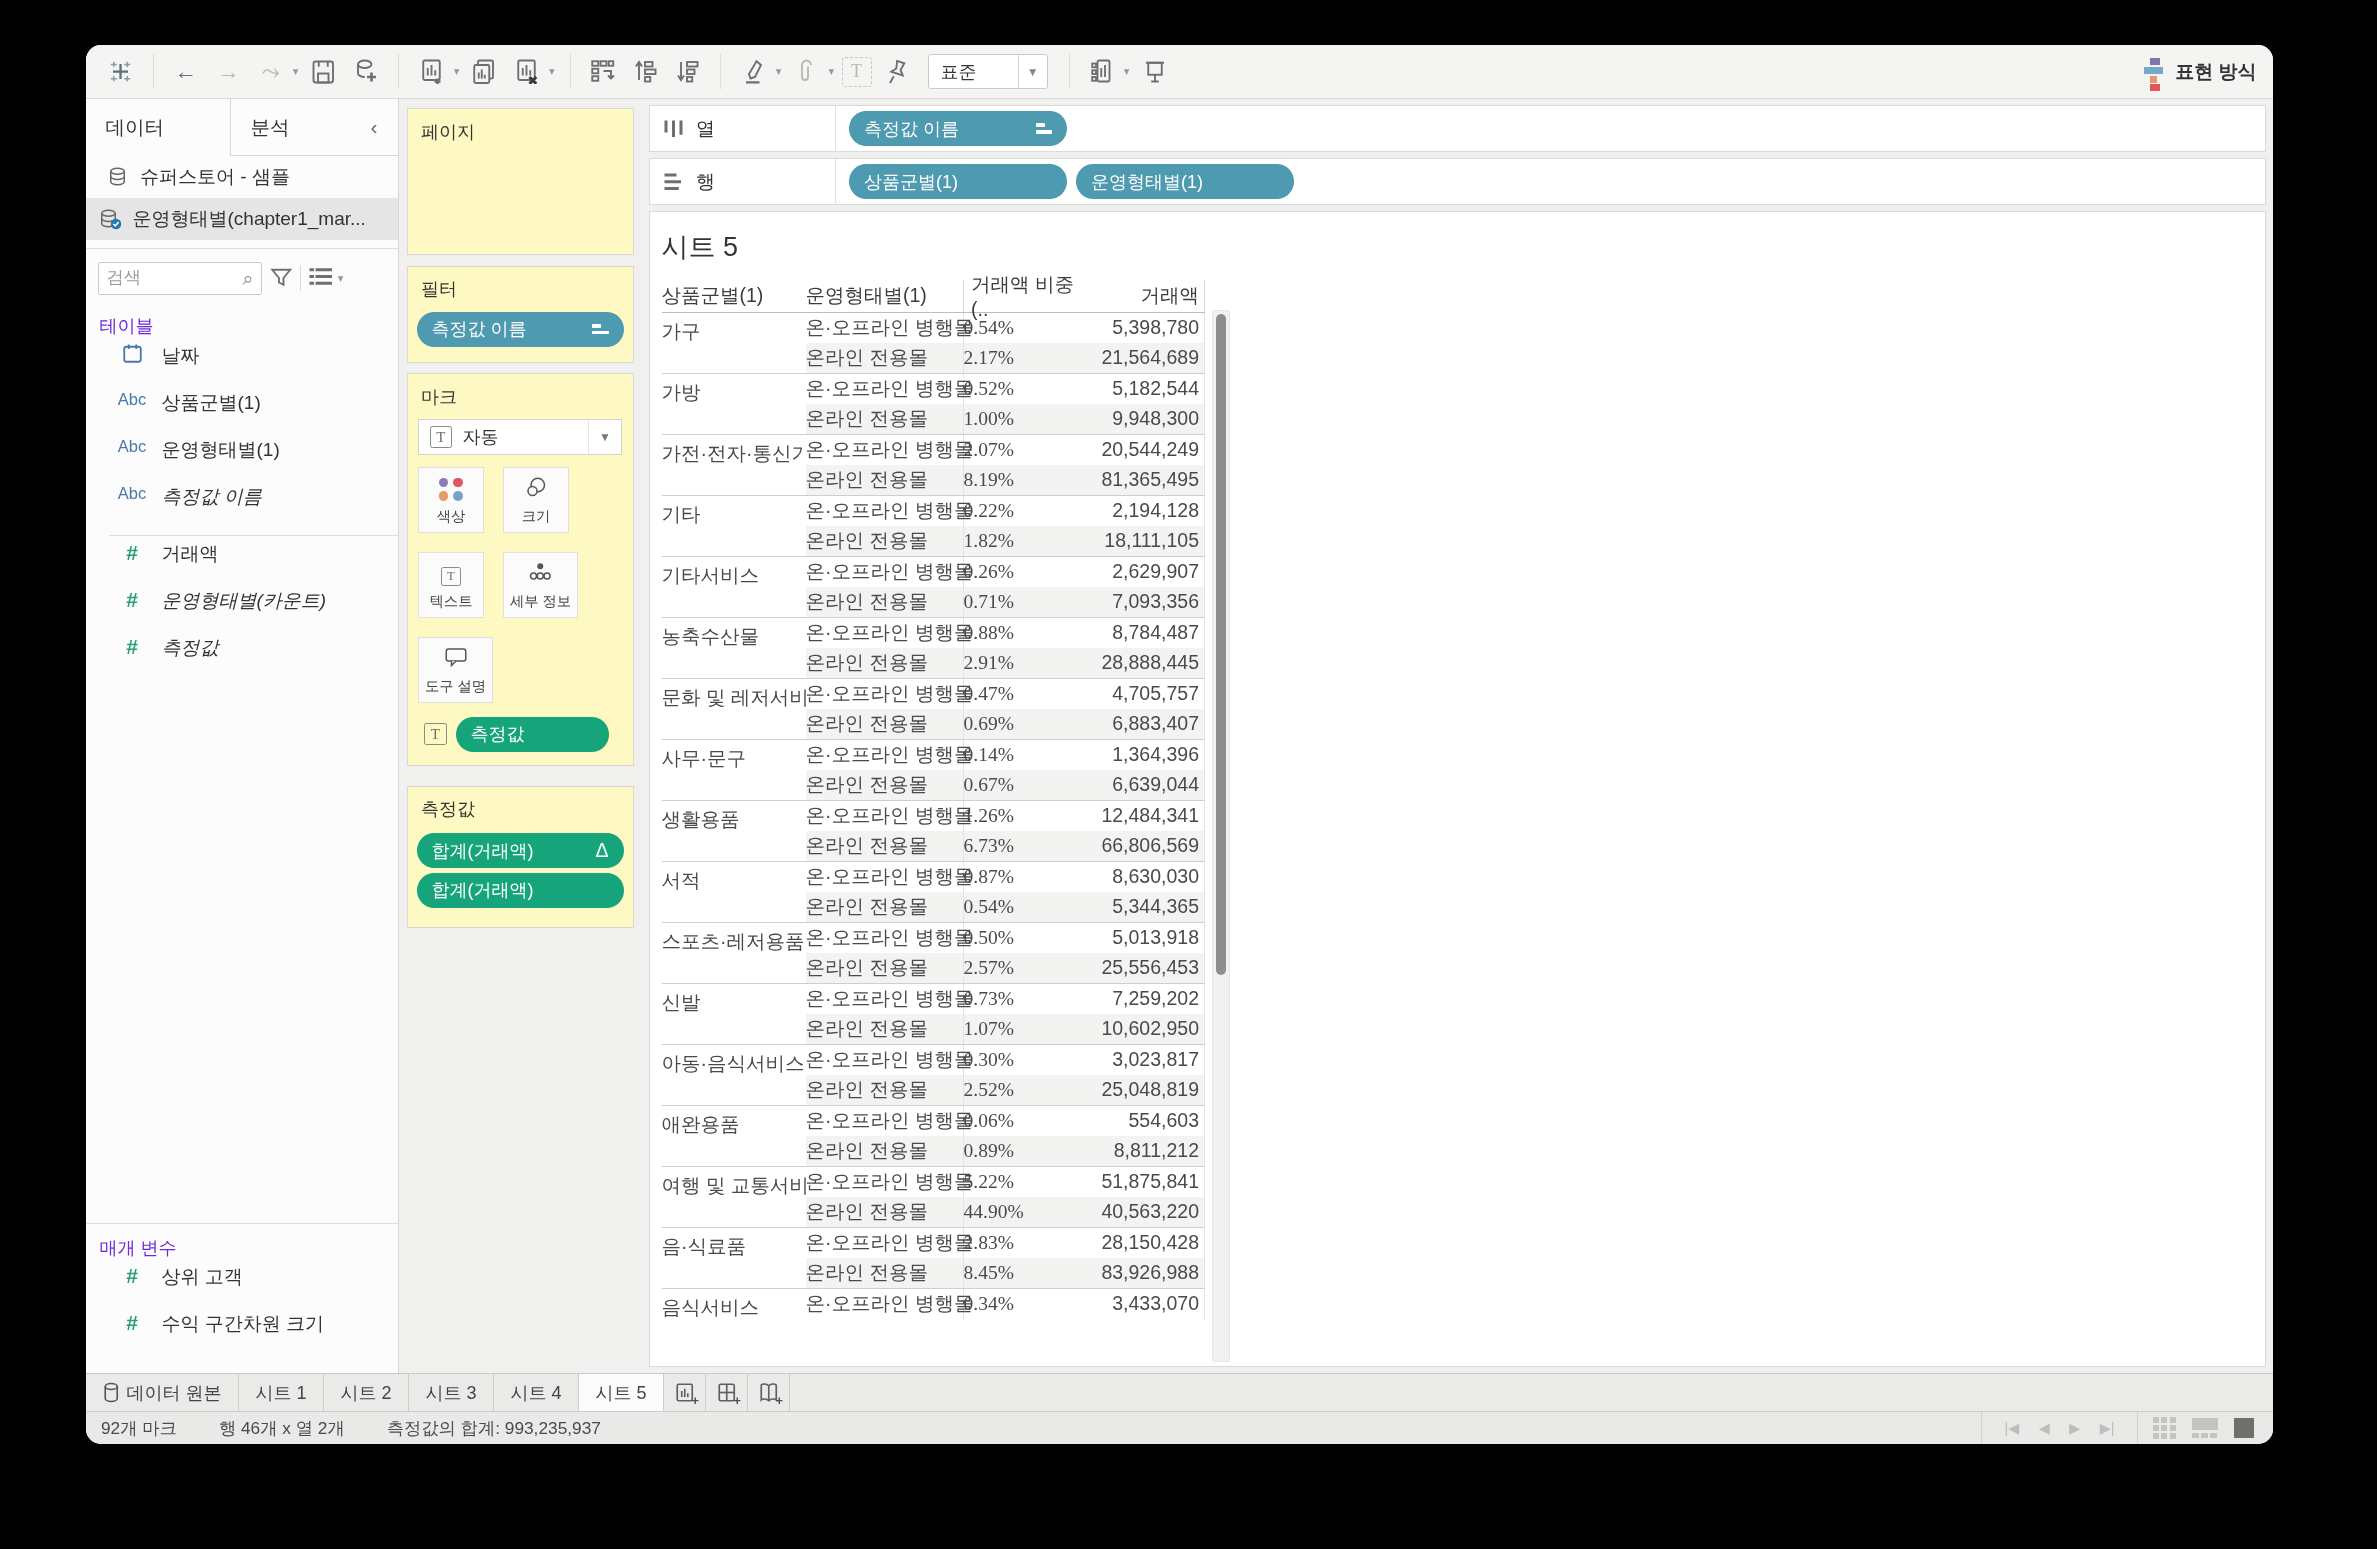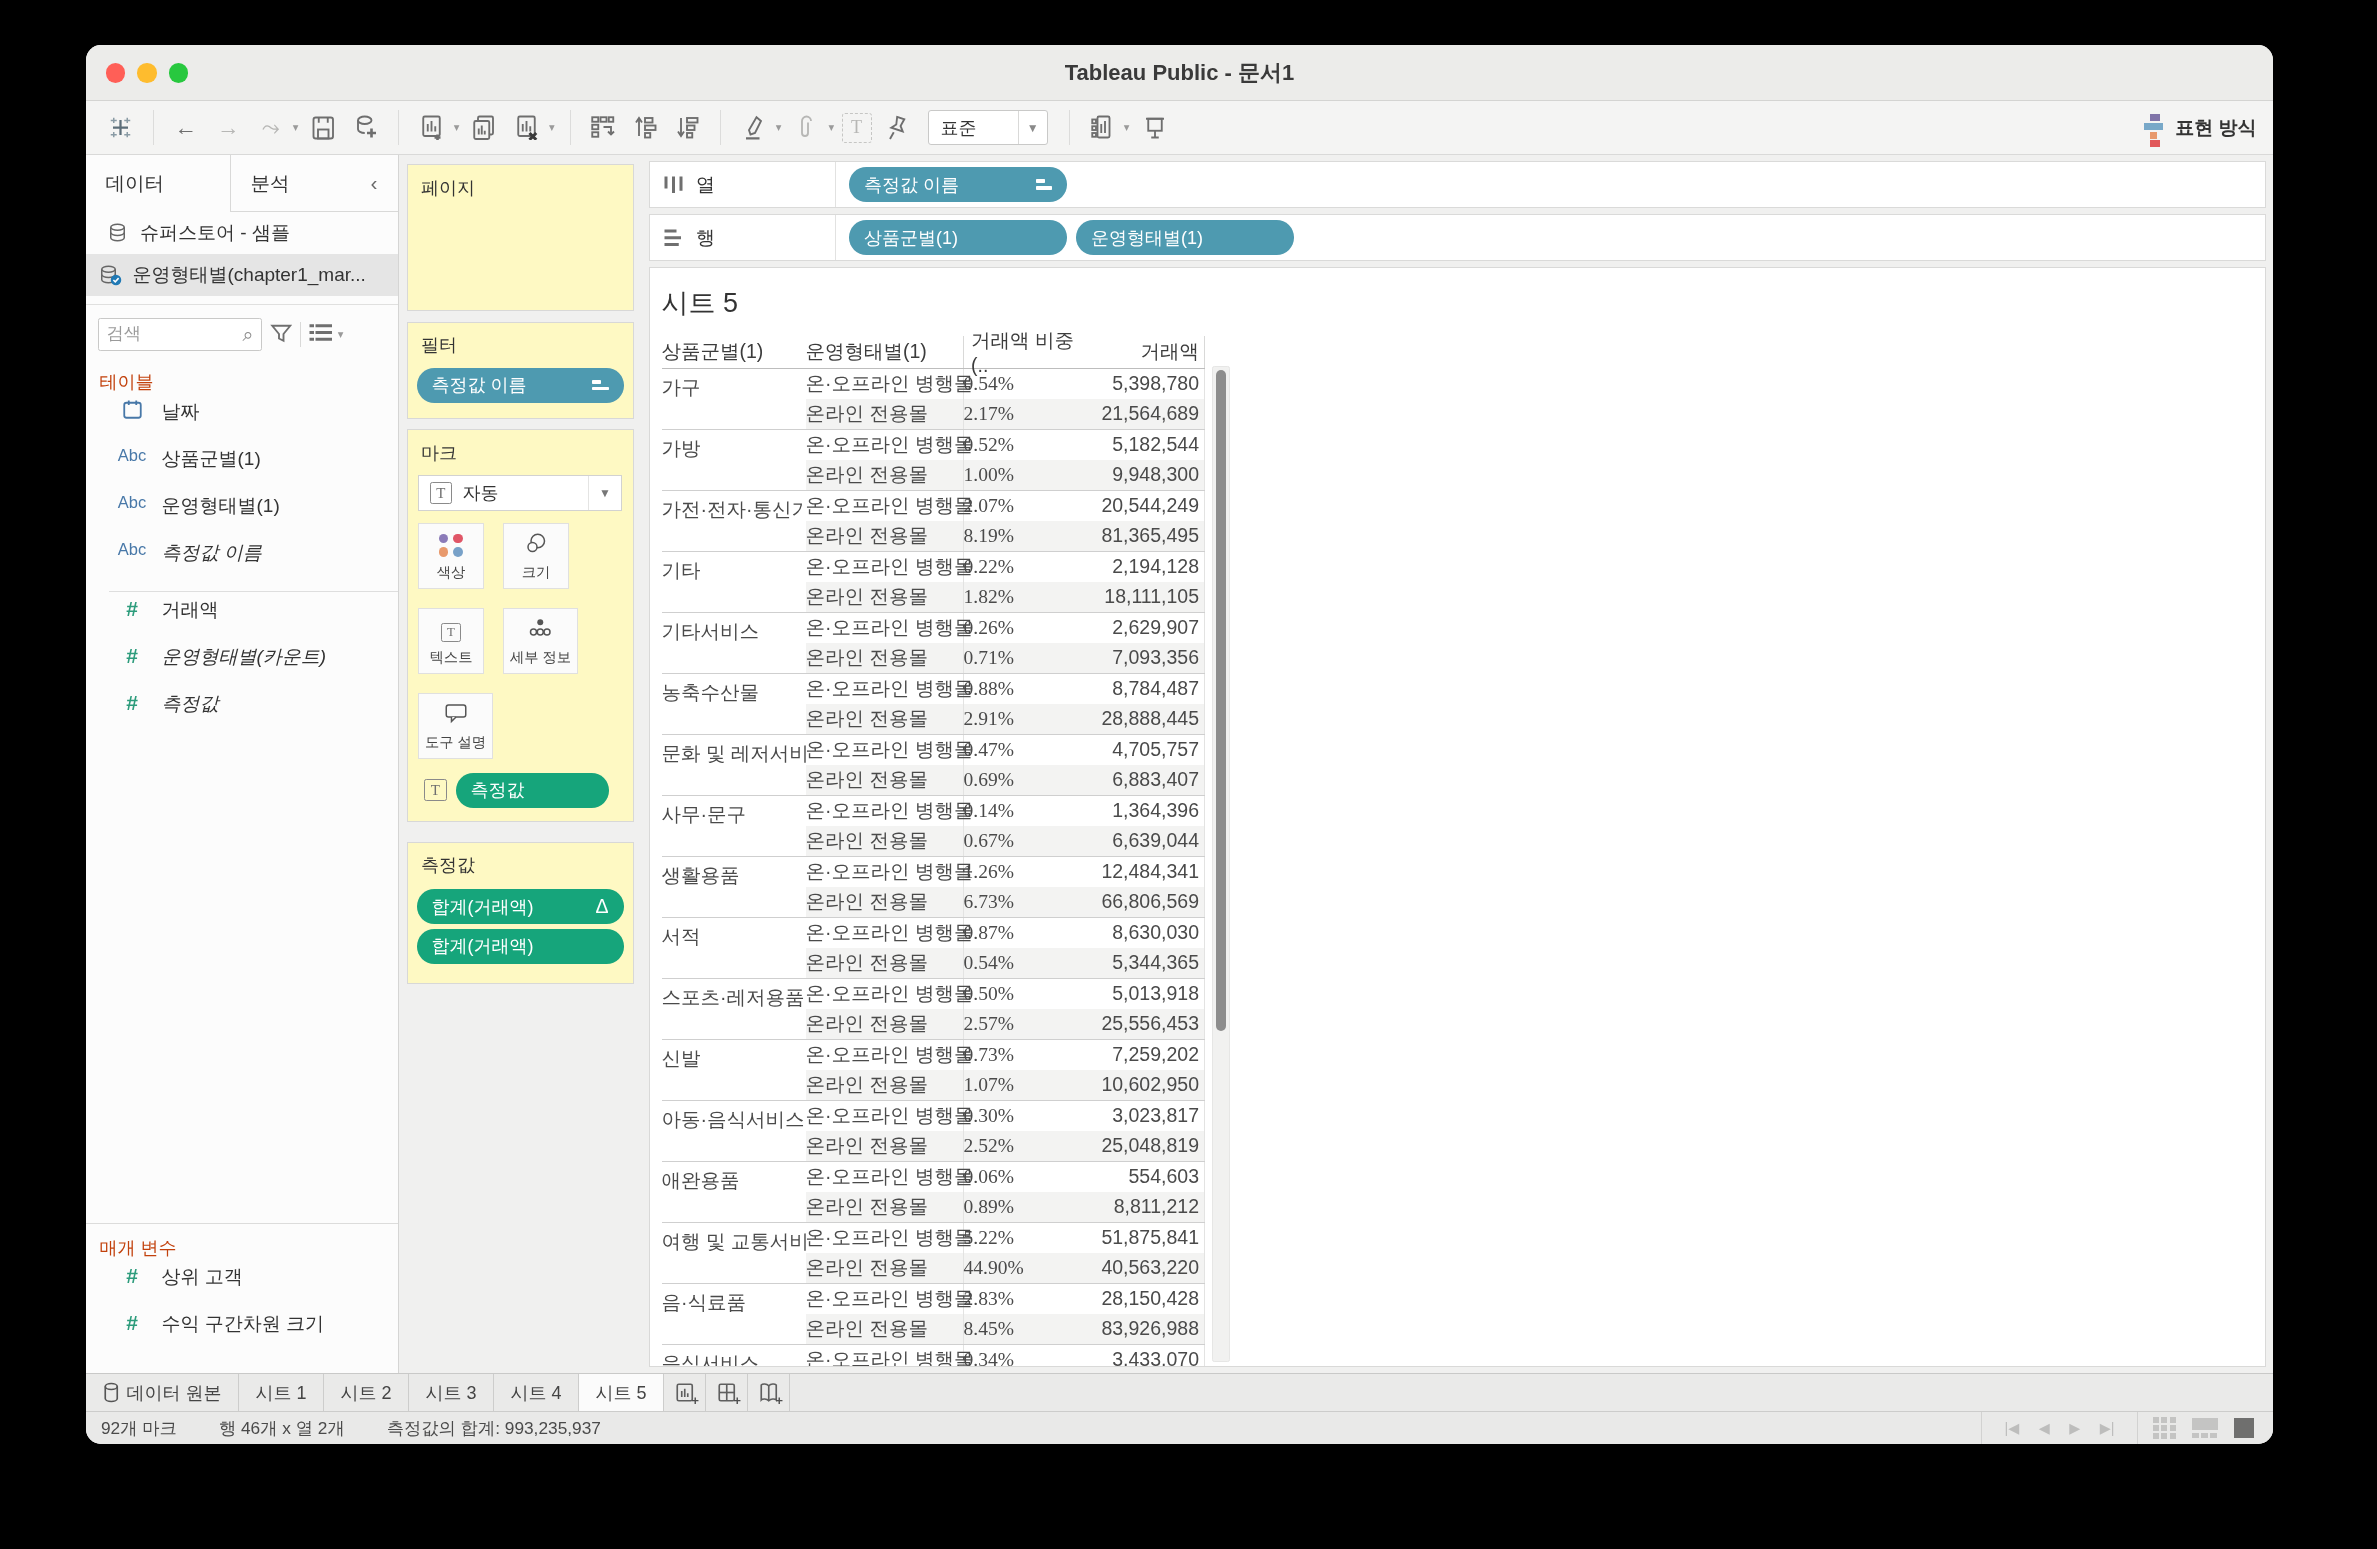--- a/index.html
+++ b/index.html
@@ -47,21 +47,21 @@
   .ds-name { white-space:nowrap; overflow:hidden; }
   .side-div { height:0.8px; background:#e0e0df; margin-top:7.5px; }
   .search-row { display:flex; align-items:center; padding:13.5px 10.5px 7.5px 12px; gap:7.5px; }
   .search-box { width:164px; height:33px; border:0.8px solid #c9c9c8; background:#fff; border-radius:2.3px;
                 display:flex; align-items:center; padding:0 7.5px; }
   .search-box input { border:none; outline:none; flex:1; font-size:17.3px; color:#333; width:75px; font-family:Liberation Serif, serif; background:transparent;}
   .search-box input::placeholder { color:#9a9a9a; }
   .mag { color:#8b8b8b; font-size:19.5px; }
   .funnel-ico,.viewas-ico { color:#6f6f6f; }
   .vline-sm { width:0.8px; height:25.5px; background:#d9d9d8; }
-  .section-label { font-size:18px; color:#c2410c; padding:12px 0 4.5px 13.5px; }
+  .section-label { font-size:18px; color:#6d28d9; padding:12px 0 4.5px 13.5px; }
   .field-row { height:47px; display:flex; align-items:flex-start; gap:4.5px; padding-left:21px; font-size:19px; color:#333; }
   .field-ico { width:50px; flex:none; display:flex; align-items:center; justify-content:center; }
   .abc { color:#4878a8; font-size:16.5px; }
   .hash { color:#2d9c7c; font-size:21px; font-weight:bold; }
   .italic { font-style:italic; }
   .fields-div { height:0.8px; background:#dedede; margin:4.5px 0 4.5px 22.5px; }
   .side-flex { flex:1; }
   .param-div { height:0.8px; background:#dcdcdb; }
 
   
@@ -146,28 +146,20 @@
   .dashmini .bot { display:flex; gap:2.3px; }
   .dashmini .bot i { width:6.8px; height:5.3px; background:#c4c4c3; display:block; }
   .solidsq { width:19.5px; height:19.5px; background:#6f6f6e; }
   svg { flex:none; }
 </style>
 </head>
 <body>
 
 <div class="window">
 
-  <div class="titlebar">
-    <div class="lights">
-      <span class="light" style="background:#ff5f57"></span>
-      <span class="light" style="background:#febc2e"></span>
-      <span class="light" style="background:#28c83f"></span>
-    </div>
-    <div class="title-text">Tableau Public - 문서1</div>
-  </div>
 
   <div class="toolbar">
     <span class="tb-ico">
       <svg width="27" height="27" viewBox="0 0 36 36">
           <g stroke="#5c6e79" stroke-width="3">
             <line x1="18" y1="8" x2="18" y2="28"></line>
             <line x1="8" y1="18" x2="28" y2="18"></line>
           </g>
           <g stroke="#8a9ba5" stroke-width="2">
             <line x1="9" y1="5" x2="9" y2="12"></line>

